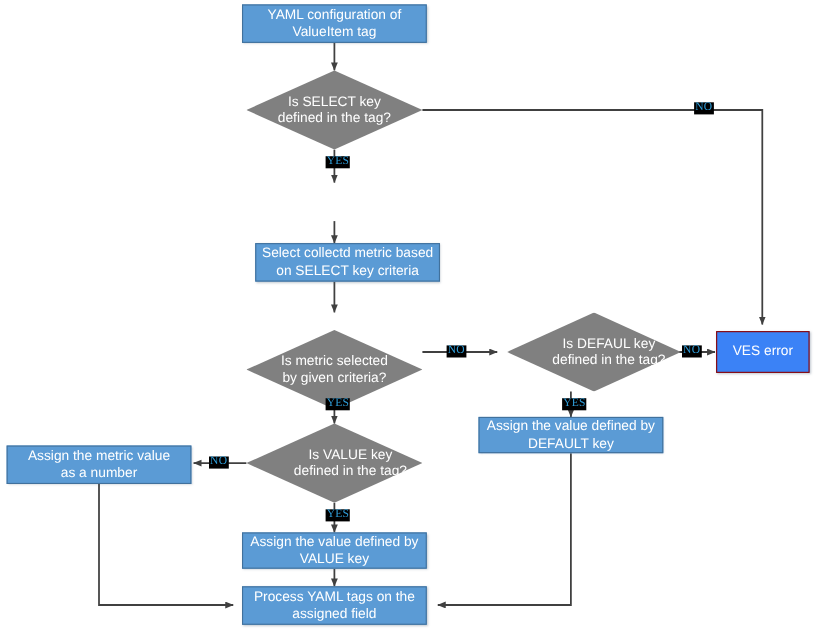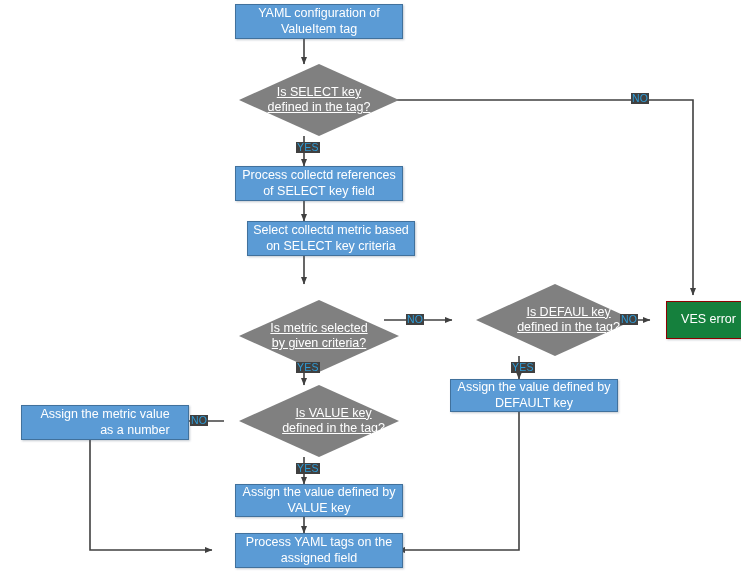--- a/index.html
+++ b/index.html
@@ -29,30 +29,29 @@
   .node {
     position: absolute;
     box-sizing: border-box;
     display: flex;
     align-items: center;
     justify-content: center;
     text-align: center;
     color: #ffffff;
     line-height: 1.22;
     white-space: pre-line;
-    margin-left: 15px;
   }
   .proc {
     background: #5B9BD5;
     border: 1px solid #41719C;
     font-size: 12.5px;
     box-shadow: 1px 1px 2px rgba(80,100,120,0.35);
   }
   .error {
-    background: #15803d;
+    background: #3b82f6;
     border: 1px solid #8E0000;
     font-size: 12.5px;
     box-shadow: 1px 1px 2px rgba(80,100,120,0.35);
   }
   .decision {
     background: transparent;
     font-size: 12.5px;
     color: #ffffff;
   }
   .decision .dia-shape {
@@ -64,30 +63,30 @@
     background: #808080;
     -webkit-clip-path: polygon(50% 0, 100% 50%, 50% 100%, 0 50%);
     clip-path: polygon(50% 0, 100% 50%, 50% 100%, 0 50%);
     filter: drop-shadow(1px 1px 1.5px rgba(80,100,120,0.45));
   }
   .decision .dia-text {
     position: relative;
     z-index: 2;
     padding: 0 14px;
     white-space: pre-line;
-    text-decoration: underline;
   }
   .edge-label {
     position: absolute;
     color: #2E9BD6;
     font-size: 10.5px;
     letter-spacing: 0.2px;
-    background: #404040;
+    background: #000000;
     padding: 0 1px;
     line-height: 1;
+    font-family: Liberation Serif, serif;
   }
 </style>
 </head>
 <body>
 
 <div id="canvas">
 
   <svg id="wires" viewBox="0 0 741 582" width="741" height="582">
     <defs>
       <marker id="arrow" markerWidth="9" markerHeight="9" refX="7.2" refY="3.1" orient="auto" markerUnits="userSpaceOnUse">
@@ -130,24 +129,20 @@
     <span>YAML configuration of
 ValueItem tag</span>
   </div>
 
   <div class="node decision" style="left:224px; top:64px; width:160px; height:72px;">
     <span class="dia-shape"></span>
     <span class="dia-text">Is SELECT key
 defined in the tag?</span>
   </div>
 
-  <div class="node proc" style="left:220px; top:166px; width:168px; height:35px;">
-    <span>Process collectd references
-of SELECT key field</span>
-  </div>
 
   <div class="node proc" style="left:232px; top:221px; width:168px; height:35px;">
     <span>Select collectd metric based
 on SELECT key criteria</span>
   </div>
 
   <div class="node decision" style="left:224px; top:300px; width:160px; height:72px;">
     <span class="dia-shape"></span>
     <span class="dia-text">Is metric selected
 by given criteria?</span>
@@ -167,21 +162,21 @@
     <span>Assign the value defined by
 DEFAULT key</span>
   </div>
 
   <div class="node decision" style="left:224px; top:385px; width:160px; height:72px;justify-content:flex-end;">
     <span class="dia-shape"></span>
     <span class="dia-text">Is VALUE key
 defined in the tag?</span>
   </div>
 
-  <div class="node proc" style="left:6px; top:405px; width:168px; height:35px;text-align:right;">
+  <div class="node proc" style="left:6px; top:405px; width:168px; height:35px;">
     <span>Assign the metric value
 as a number</span>
   </div>
 
   <div class="node proc" style="left:220px; top:484px; width:168px; height:33px;">
     <span>Assign the value defined by
 VALUE key</span>
   </div>
 
   <div class="node proc" style="left:220px; top:533px; width:168px; height:35px;">

